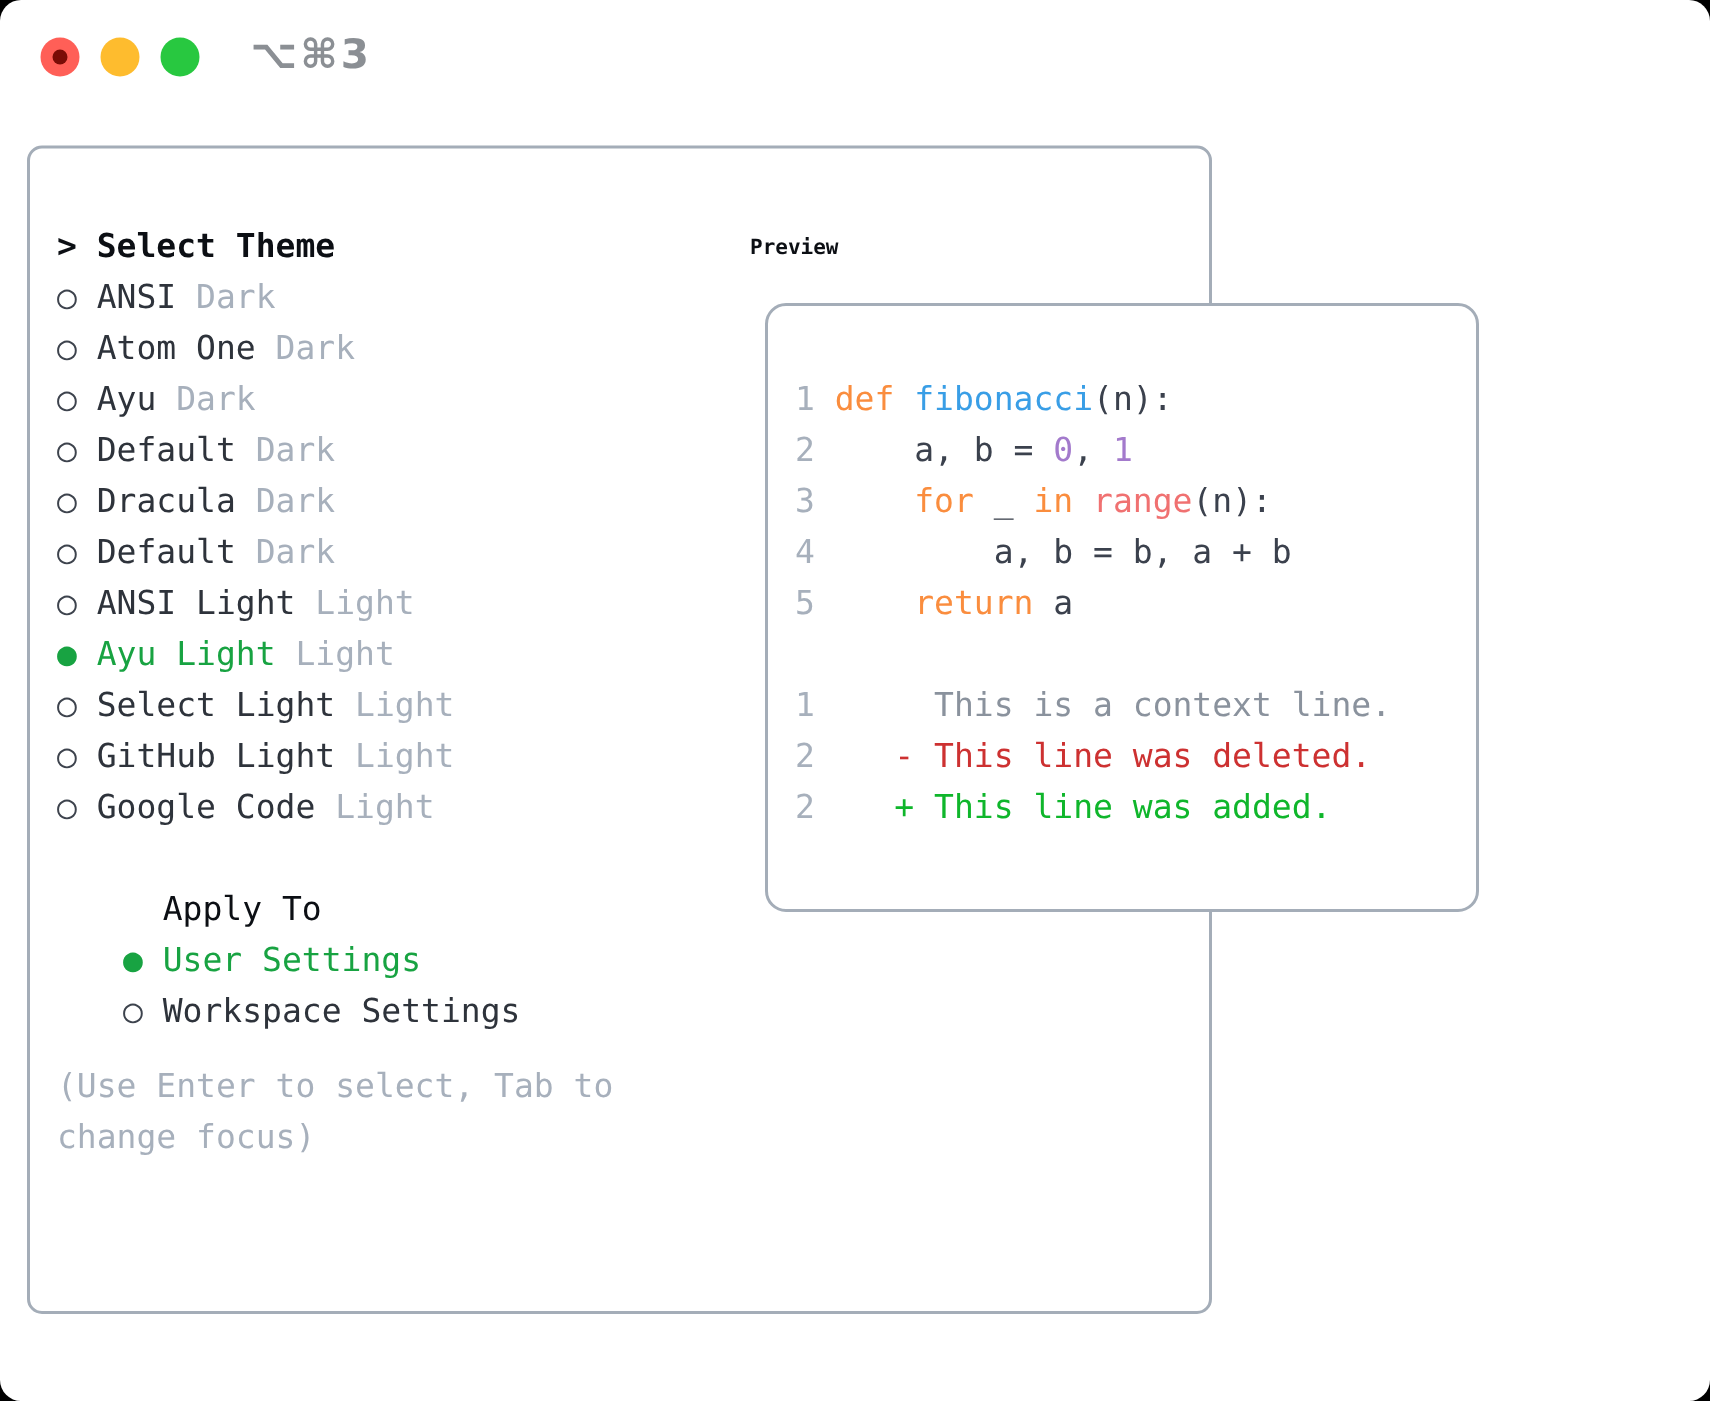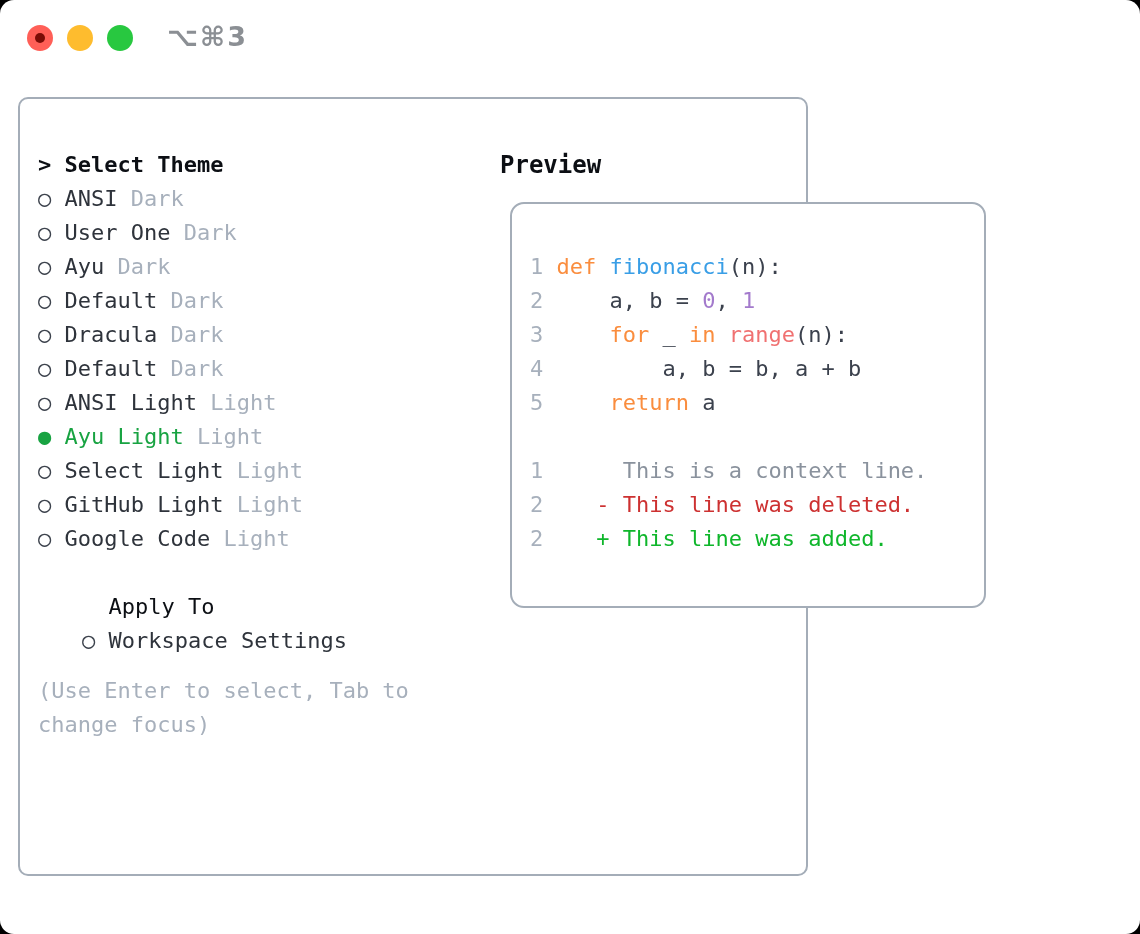--- a/index.html
+++ b/index.html
@@ -34,21 +34,21 @@
   .theme-item .marker{color:#3d434d;}
   .theme-item .tag{color:var(--muted);}
   .theme-item.selected .marker,.theme-item.selected .name{color:var(--accent);}
   .apply{margin-top:34px;margin-left:44px;}
   .apply-hdr{padding-left:2ch;color:var(--heading);}
   .apply-item .marker{color:#3d434d;}
   .apply-item.selected .marker,.apply-item.selected .name{color:var(--accent);}
   .hint{margin-top:16px;width:430px;white-space:normal;color:var(--muted);}
 
   
-  .preview-title{position:absolute;left:480px;top:49px;font-size:24px;line-height:34px;
+  .preview-title{position:absolute;left:480px;top:49px;font-size:14px;line-height:34px;
                  font-weight:bold;color:var(--heading);}
   .preview-box{position:absolute;left:490px;top:103px;width:476px;height:406px;
                border:2px solid var(--border);border-radius:14px;background:var(--bg);}
   .code{position:absolute;left:18px;top:46px;font-size:22px;line-height:34px;white-space:pre;}
   .code-line{height:34px;}
   .code-line .ln{color:var(--muted);}
 </style>
 </head>
 <body>
 
@@ -64,35 +64,36 @@
     </div>
     <div class="shortcut">⌥⌘3</div>
   </div>
 
   <div class="panel">
 
     <div class="list">
       <div class="row header-row"><span class="prompt">&gt;</span><span> </span><span class="hdr">Select Theme</span></div>
       <div id="theme-items">
           <div class="row theme-item"><span class="marker">○</span><span> </span><span class="name">ANSI</span><span> </span><span class="tag">Dark</span></div>
-          <div class="row theme-item"><span class="marker">○</span><span> </span><span class="name">User One</span><span> </span><span class="tag">Dark</span></div>
+          <div class="row theme-item"><span class="marker">○</span><span> </span><span class="name">Atom One</span><span> </span><span class="tag">Dark</span></div>
           <div class="row theme-item"><span class="marker">○</span><span> </span><span class="name">Ayu</span><span> </span><span class="tag">Dark</span></div>
           <div class="row theme-item"><span class="marker">○</span><span> </span><span class="name">Default</span><span> </span><span class="tag">Dark</span></div>
           <div class="row theme-item"><span class="marker">○</span><span> </span><span class="name">Dracula</span><span> </span><span class="tag">Dark</span></div>
           <div class="row theme-item"><span class="marker">○</span><span> </span><span class="name">Default</span><span> </span><span class="tag">Dark</span></div>
           <div class="row theme-item"><span class="marker">○</span><span> </span><span class="name">ANSI Light</span><span> </span><span class="tag">Light</span></div>
           <div class="row theme-item selected"><span class="marker">●</span><span> </span><span class="name">Ayu Light</span><span> </span><span class="tag">Light</span></div>
           <div class="row theme-item"><span class="marker">○</span><span> </span><span class="name">Select Light</span><span> </span><span class="tag">Light</span></div>
           <div class="row theme-item"><span class="marker">○</span><span> </span><span class="name">GitHub Light</span><span> </span><span class="tag">Light</span></div>
           <div class="row theme-item"><span class="marker">○</span><span> </span><span class="name">Google Code</span><span> </span><span class="tag">Light</span></div>
         </div>
 
       <div class="apply">
         <div class="row apply-hdr">Apply To</div>
         <div id="apply-items">
+            <div class="row apply-item selected"><span class="marker">●</span><span> </span><span class="name">User Settings</span></div>
             <div class="row apply-item"><span class="marker">○</span><span> </span><span class="name">Workspace Settings</span></div>
           </div>
       </div>
 
       <div class="hint">(Use Enter to select, Tab to change focus)</div>
     </div>
 
     <div class="preview-title">Preview</div>
 
     <div class="preview-box">

